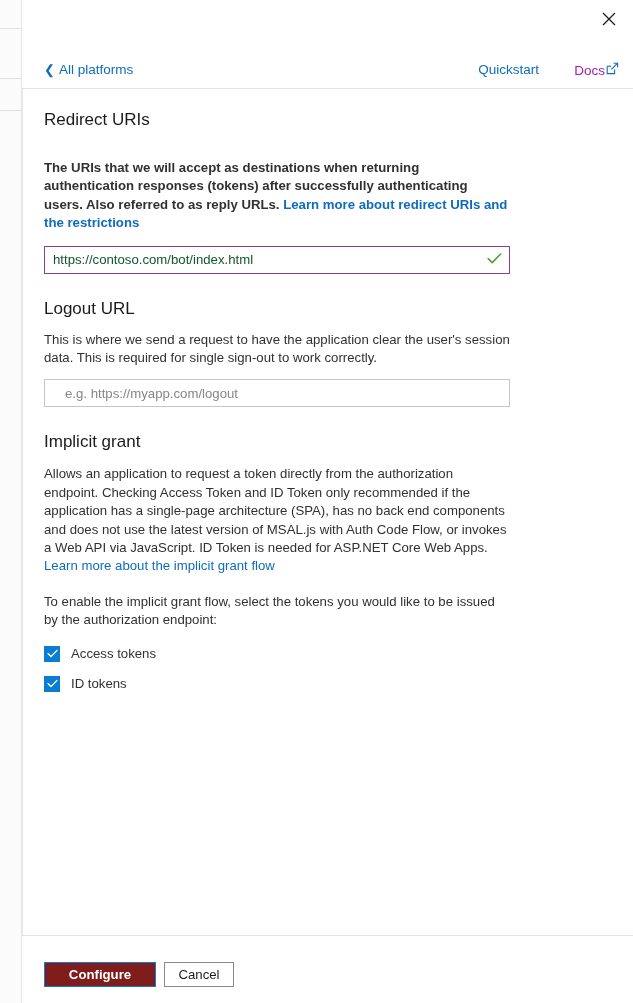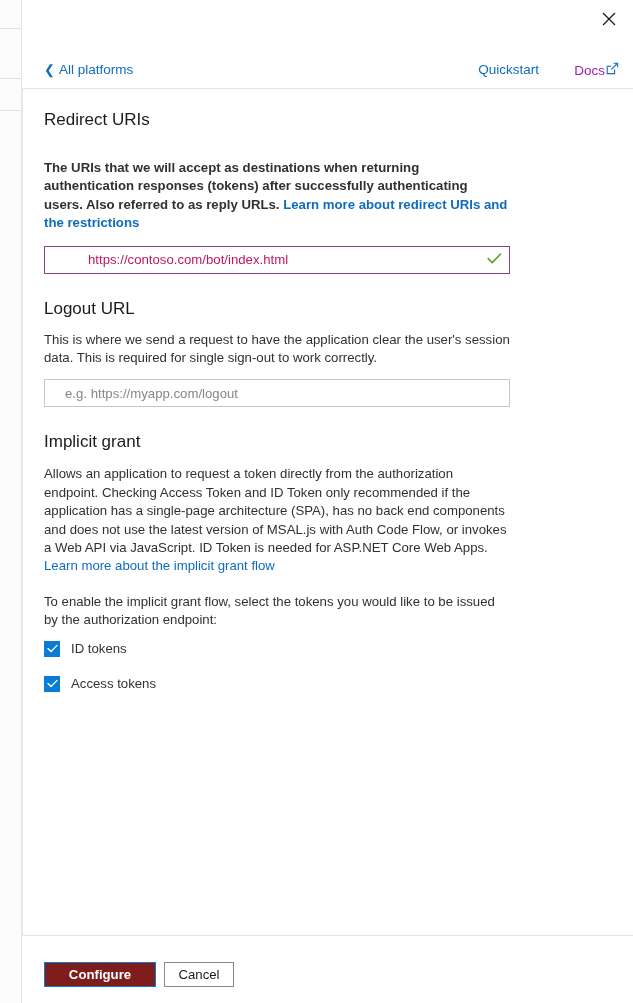--- a/index.html
+++ b/index.html
@@ -69,21 +69,21 @@
   }
   a.inline { color:#0f6cbd; text-decoration:none; cursor:pointer; }
 
   .field {
     width:100%; height:28px; background:#fff;
     border:1px solid #c8c6c4;
     display:flex; align-items:center;
     padding:0 8px; position:relative;
   }
   .field.focused { border:1px solid #8a3f8a; }
-  .field .val { font-size:13.2px; color:#be185d;margin-left:35px; }
+  .field .val { font-size:13.2px; color:#14532d; }
   .field .ph { font-size:13.2px; color:#86868a;margin-left:12px; }
   .check-ok { position:absolute; right:7px; top:50%; transform:translateY(-50%); display:block; }
 
   .cb-row { display:flex; align-items:center; gap:11px; height:22px; }
   .cb {
     width:16px; height:16px; background:#0b7cd4; border:1px solid #0b7cd4;
     display:flex; align-items:center; justify-content:center; flex:none; cursor:pointer;
   }
   .cb svg { display:block; }
   .cb-label { font-size:13.2px; color:#323130; }
@@ -165,42 +165,42 @@
 
       <div class="field" style="margin-top:12px;">
         <span class="ph">e.g. https://myapp.com/logout</span>
       </div>
 
       <h2 class="sec" style="margin-top:25px;">Implicit grant</h2>
       <p class="body" style="margin-top:13px;"><span>Allows an application to request a token directly from the authorization endpoint. Checking Access Token and ID Token only recommended if the application has a single-page architecture (SPA), has no back end components and does not use the latest version of MSAL.js with Auth Code Flow, or invokes a Web API via JavaScript. ID Token is needed for ASP.NET Core Web Apps. </span><a class="inline">Learn more about the implicit grant flow</a></p>
 
       <p class="body" style="margin-top:17px;">To enable the implicit grant flow, select the tokens you would like to be issued by the authorization endpoint:</p>
 
+      <div class="cb-row" style="margin-top:13px;">
+        <span class="cb">
+          <span>
+            <svg width="11" height="9" viewBox="0 0 11 9" aria-hidden="true">
+              <path d="M1 4.6 L4 7.6 L10 1.4" stroke="#ffffff" stroke-width="1.35" fill="none" stroke-linecap="round" stroke-linejoin="round"></path>
+            </svg>
+          </span>
+        </span>
+        <span class="cb-label">Access tokens</span>
+      </div>
+
       <div class="cb-row" style="margin-top:8px;">
         <span class="cb">
           <span>
             <svg width="11" height="9" viewBox="0 0 11 9" aria-hidden="true">
               <path d="M1 4.6 L4 7.6 L10 1.4" stroke="#ffffff" stroke-width="1.35" fill="none" stroke-linecap="round" stroke-linejoin="round"></path>
             </svg>
           </span>
         </span>
         <span class="cb-label">ID tokens</span>
       </div>
 
-      <div class="cb-row" style="margin-top:13px;">
-        <span class="cb">
-          <span>
-            <svg width="11" height="9" viewBox="0 0 11 9" aria-hidden="true">
-              <path d="M1 4.6 L4 7.6 L10 1.4" stroke="#ffffff" stroke-width="1.35" fill="none" stroke-linecap="round" stroke-linejoin="round"></path>
-            </svg>
-          </span>
-        </span>
-        <span class="cb-label">Access tokens</span>
-      </div>
-
     </div>
   </div>
 
   <div class="foot-rule"></div>
   <div class="footer">
     <div class="btn btn-primary">Configure</div>
     <div class="btn btn-secondary">Cancel</div>
   </div>
 
 </div>

